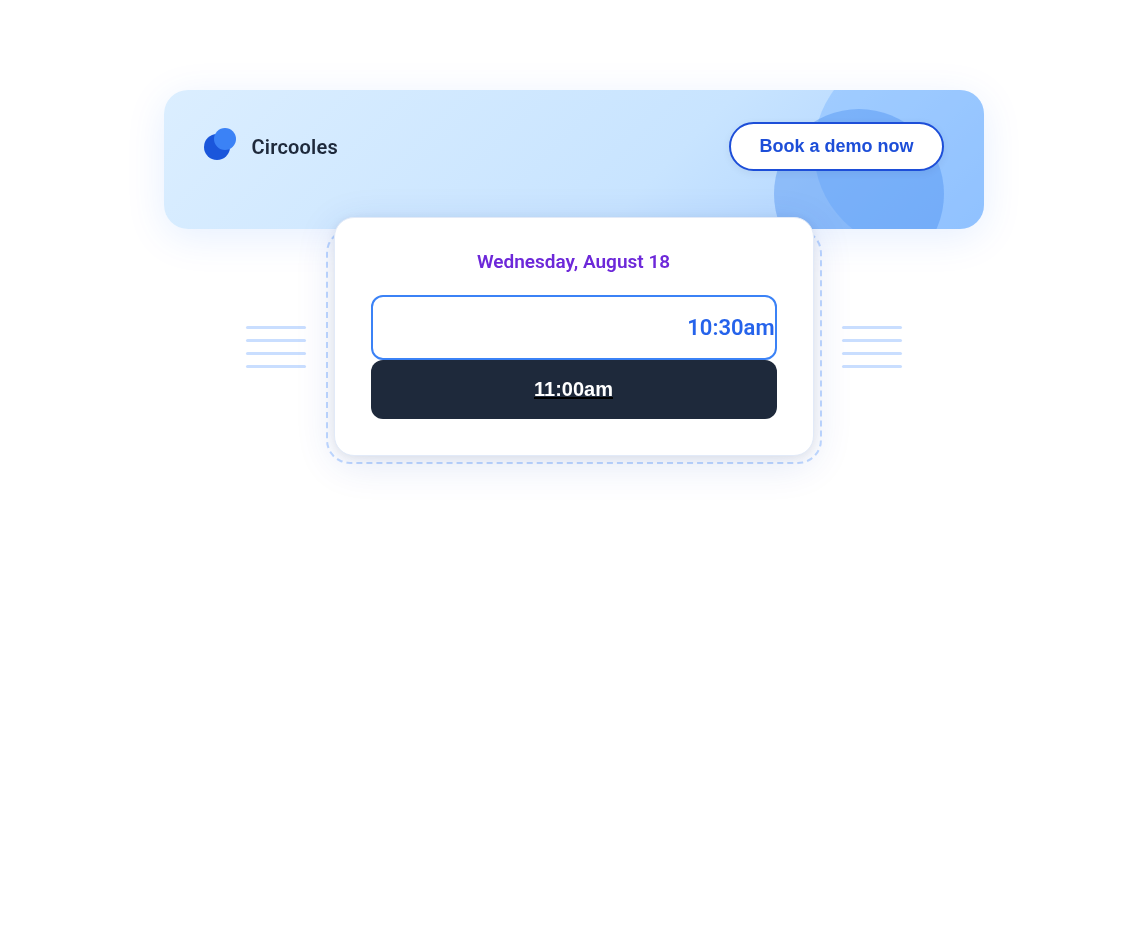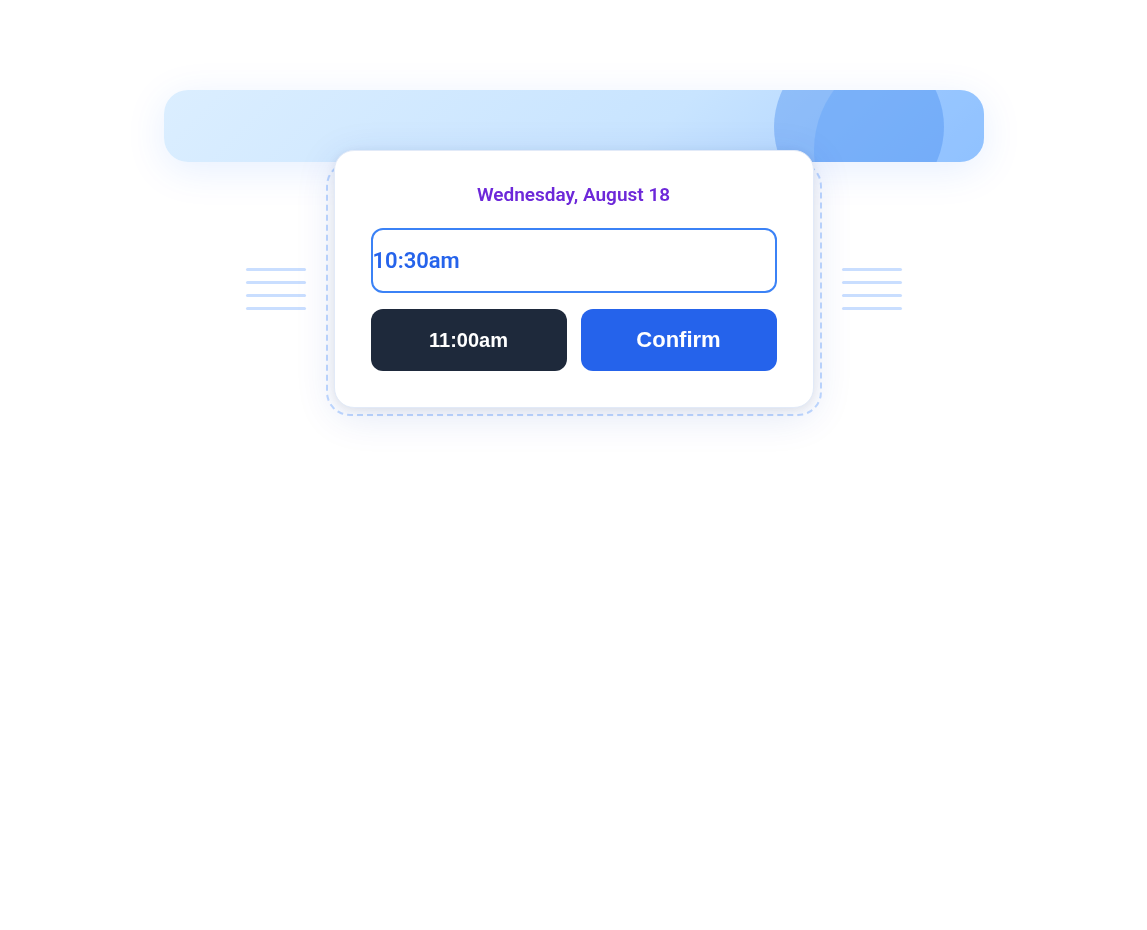--- a/index.html
+++ b/index.html
@@ -167,31 +167,31 @@
       font-size: 19px;
       font-weight: 600;
       color: #6d28d9;
       margin-bottom: 22px;
     }
 
     .time-selected {
       border: 2px solid #3b82f6;
       border-radius: 12px;
       padding: 18px 0;
-      text-align: left;
+      text-align: right;
       font-size: 22px;
       font-weight: 600;
       color: #2563eb;
-      margin-bottom: 16px;
       background: #fff;
     }
 
     .booking-actions {
       display: flex;
       gap: 14px;
+      text-decoration: underline;
     }
 
     .time-alt-btn {
       flex: 1;
       background: #1e293b;
       border: none;
       border-radius: 12px;
       padding: 18px 0;
       font-size: 20px;
       font-weight: 700;
@@ -262,20 +262,30 @@
   </style>
 </head>
 <body>
 
 <div class="scene">
 
   <div class="ad-card">
     <div class="ad-card-bg-circle1"></div>
     <div class="ad-card-bg-circle2"></div>
 
+    <div class="ad-card-header">
+      <div class="logo-area">
+        <div class="logo-icon">
+          <div class="logo-circle-back"></div>
+          <div class="logo-circle-front"></div>
+        </div>
+        <span class="logo-name">Circooles</span>
+      </div>
+      <button class="book-demo-btn">Book a demo now</button>
+    </div>
 
   </div>
 
   <div class="booking-wrapper">
     <div class="deco-lines-left">
       <div class="deco-line"></div>
       <div class="deco-line"></div>
       <div class="deco-line"></div>
       <div class="deco-line"></div>
     </div>
@@ -286,19 +296,18 @@
       <div class="deco-line"></div>
       <div class="deco-line"></div>
     </div>
 
     <div class="booking-card-outer">
       <div class="booking-card">
         <div class="booking-date">Wednesday, August 18</div>
         <div class="time-selected">10:30am</div>
         <div class="booking-actions">
           <button class="time-alt-btn">11:00am</button>
-          <button class="confirm-btn">Confirm</button>
         </div>
       </div>
     </div>
   </div>
 
 </div>
 
 </body></html>

